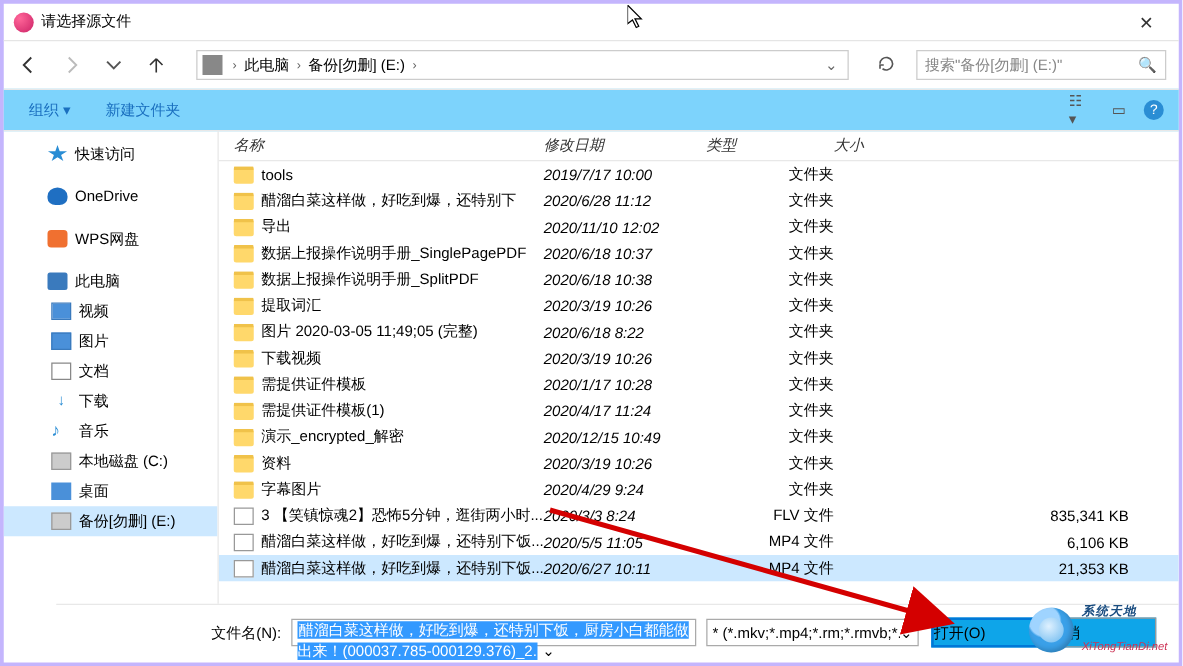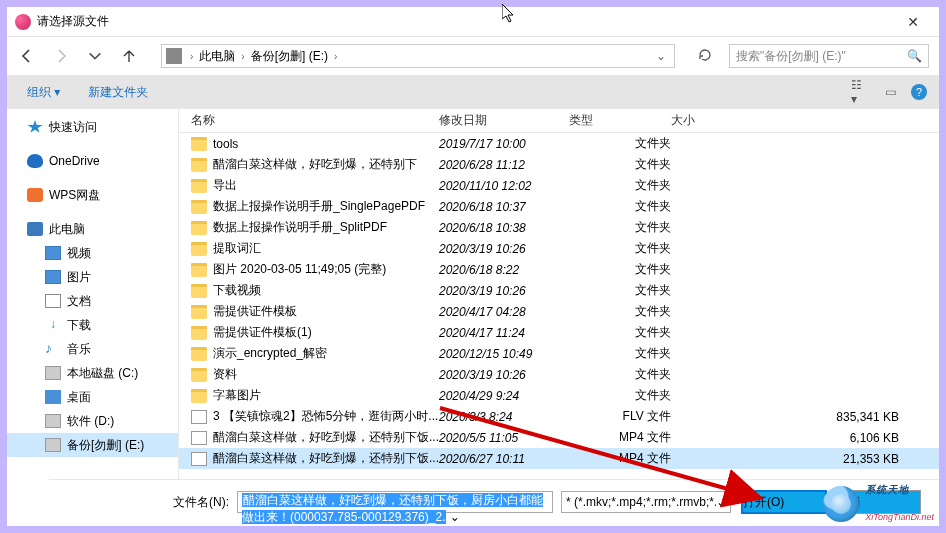--- a/index.html
+++ b/index.html
@@ -1,17 +1,17 @@
 <!DOCTYPE html>
 <html><head>
 <meta charset="utf-8">
 <style>
 * { box-sizing: border-box; margin: 0; padding: 0; font-family: "Microsoft YaHei", "Segoe UI", sans-serif; font-size: 12px; }
 html, body { width: 946px; height: 533px; overflow: hidden; background: #fff; }
-.window { width: 946px; height: 533px; border: 7px solid #c4b5fd; display: flex; flex-direction: column; background: #fff; }
+.window { width: 946px; height: 533px; border: 3px solid #c4b5fd; display: flex; flex-direction: column; background: #fff; }
 
 
 .titlebar { height: 30px; display: flex; align-items: center; padding: 0 8px; border-bottom: 1px solid #e5e5e5; }
 .app-icon { width: 16px; height: 16px; border-radius: 50%; background: radial-gradient(circle at 30% 30%, #ff6699, #cc2266); margin-right: 6px; }
 .title-text { flex: 1; }
 .close-x { width: 36px; text-align: center; font-size: 14px; color: #333; cursor: default; }
 
 
 .navbar { height: 38px; display: flex; align-items: center; padding: 0 10px; gap: 14px; }
 .nav-arrow { width: 20px; height: 20px; display: inline-flex; align-items: center; justify-content: center; color: #555; }
@@ -20,48 +20,48 @@
 .breadcrumb { flex: 1; display: flex; align-items: center; border: 1px solid #ccc; height: 24px; padding: 0 4px; margin: 0 8px; }
 .bc-icon { width: 16px; height: 16px; background: #888; margin-right: 4px; }
 .bc-chev { color: #666; padding: 0 4px; font-size: 10px; }
 .bc-seg { padding: 0 2px; }
 .bc-drop { margin-left: auto; color: #666; padding: 0 4px; }
 .refresh-icon { width: 18px; color: #555; }
 .searchbox { width: 200px; height: 24px; border: 1px solid #ccc; display: flex; align-items: center; padding: 0 6px; color: #888; }
 .searchbox span:first-child { flex: 1; }
 
 
-.toolbar { height: 34px; display: flex; align-items: center; padding: 0 12px; border-top: 1px solid #e8e8e8; border-bottom: 1px solid #e8e8e8; background: #e5e5e5; }
+.toolbar { height: 34px; display: flex; align-items: center; padding: 0 12px; border-top: 1px solid #e8e8e8; border-bottom: 1px solid #e8e8e8; background: #7dd3fc; }
 .tool-btn { padding: 4px 8px; color: #1a6fbf; margin-right: 12px; }
 .tool-right { margin-left: auto; display: flex; align-items: center; gap: 10px; color: #555; }
 .view-icon, .help-icon { width: 20px; height: 18px; display: inline-flex; align-items: center; justify-content: center; }
 .help-icon { color: #fff; background: #2a8dd4; border-radius: 50%; width: 16px; height: 16px; font-size: 11px; }
 
 
 .body { flex: 1; display: flex; min-height: 0; }
 .sidebar { width: 172px; border-right: 1px solid #e8e8e8; overflow: hidden; padding-top: 6px; }
-.side-item { display: flex; align-items: center; height: 24px; padding-left: 20px; gap: 6px; white-space: nowrap; overflow: hidden; }
+.side-item { display: flex; align-items: center; height: 24px; padding-left: 35px; gap: 6px; white-space: nowrap; overflow: hidden; }
 .side-item.level2 { padding-left: 38px; }
 .side-item.sel { background: #cce8ff; }
 .side-icn { width: 16px; height: 14px; display: inline-block; }
 .ic-star { background: #2a8dd4; clip-path: polygon(50% 0,61% 35%,98% 35%,68% 57%,79% 91%,50% 70%,21% 91%,32% 57%,2% 35%,39% 35%); }
 .ic-cloud { background: #1f6fc2; border-radius: 50% 50% 40% 40%; }
 .ic-wps { background: #f07030; border-radius: 3px; }
 .ic-pc { background: #3a7abd; border-radius: 2px; }
 .ic-vid { background: linear-gradient(#4a90d9,#4a90d9); border: 1px solid #3a7abd; }
 .ic-pic { background: #4a90d9; border: 1px solid #3a7abd; }
 .ic-doc { background: #fff; border: 1px solid #888; }
 .ic-dl { color: #2a8dd4; font-weight: bold; text-align: center; line-height: 12px; }
 .ic-mus { color: #2a8dd4; font-size: 14px; line-height: 12px; }
 .ic-desk { background: #4a90d9; }
 .ic-disk { background: #ccc; border: 1px solid #999; }
 .side-gap { height: 10px; }
 
 .main { flex: 1; display: flex; flex-direction: column; min-width: 0; }
-.cols { height: 24px; display: flex; align-items: center; border-bottom: 1px solid #e8e8e8; padding-left: 12px; color: #333; }
+.cols { height: 24px; display: flex; align-items: center; border-bottom: 1px solid #e8e8e8; padding-left: 12px; color: #333; font-style: italic; }
 .col-name { width: 248px; }
 .col-date { width: 130px; }
 .col-type { width: 102px; }
 .col-size { flex: 1; }
 .filelist { flex: 1; overflow: hidden; }
 .filerow { height: 21px; display: flex; align-items: center; padding-left: 12px; white-space: nowrap; }
 .filerow.sel { background: #cce8ff; }
 .fi-icn { width: 16px; height: 14px; margin-right: 6px; display: inline-block; }
 .ic-folder { background: #ffd86b; border-radius: 1px 1px 2px 2px; border-top: 3px solid #f0c24a; }
 .ic-file { background: #fff; border: 1px solid #999; position: relative; }
@@ -199,24 +199,20 @@
           <span>音乐</span>
         </div>
       <div class="side-item level2">
           <span class="side-icn ic-disk"></span>
           <span>本地磁盘 (C:)</span>
         </div>
       <div class="side-item level2">
           <span class="side-icn ic-desk"></span>
           <span>桌面</span>
         </div>
-      <div class="side-item level2">
-          <span class="side-icn ic-disk"></span>
-          <span>软件 (D:)</span>
-        </div>
       <div class="side-item level2 sel">
           <span class="side-icn ic-disk"></span>
           <span>备份[勿删] (E:)</span>
         </div>
     </div>
 
     <div class="main">
       <div class="cols">
         <div class="col-name">名称</div>
         <div class="col-date">修改日期</div>
@@ -276,21 +272,21 @@
           <div class="filerow">
             <span class="fi-icn ic-folder"></span>
             <span class="fn">下载视频</span>
             <span class="fd">2020/3/19 10:26</span>
             <span class="ft">文件夹</span>
             <span class="fs"></span>
           </div>
           <div class="filerow">
             <span class="fi-icn ic-folder"></span>
             <span class="fn">需提供证件模板</span>
-            <span class="fd">2020/4/17 04:28</span>
+            <span class="fd">2020/1/17 10:28</span>
             <span class="ft">文件夹</span>
             <span class="fs"></span>
           </div>
           <div class="filerow">
             <span class="fi-icn ic-folder"></span>
             <span class="fn">需提供证件模板(1)</span>
             <span class="fd">2020/4/17 11:24</span>
             <span class="ft">文件夹</span>
             <span class="fs"></span>
           </div>

